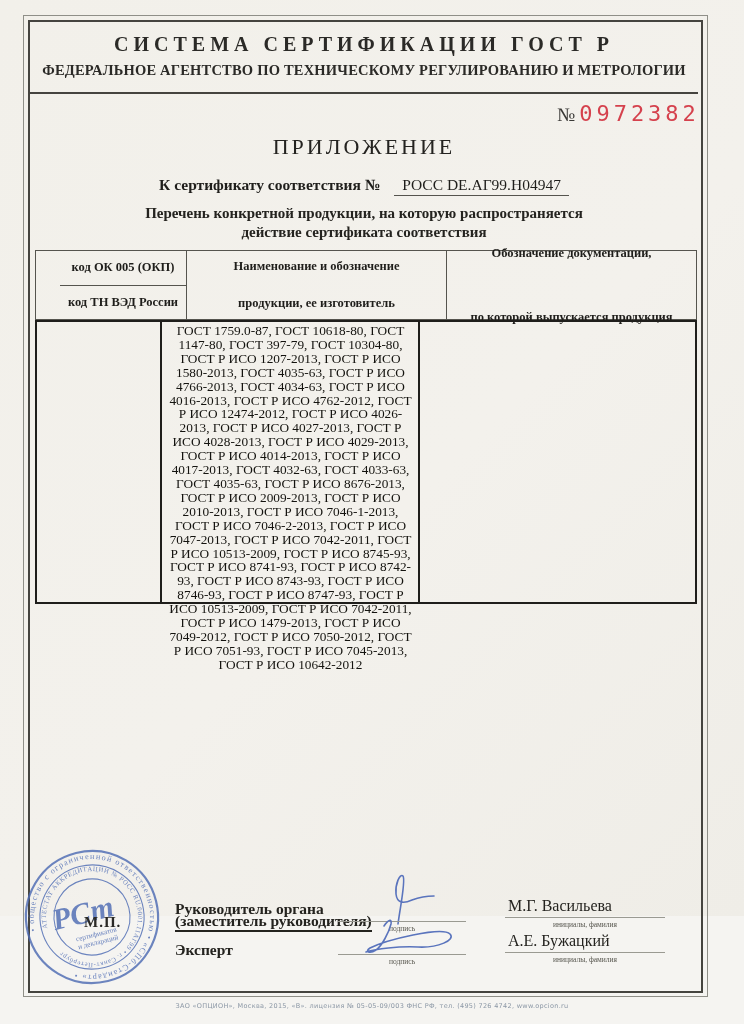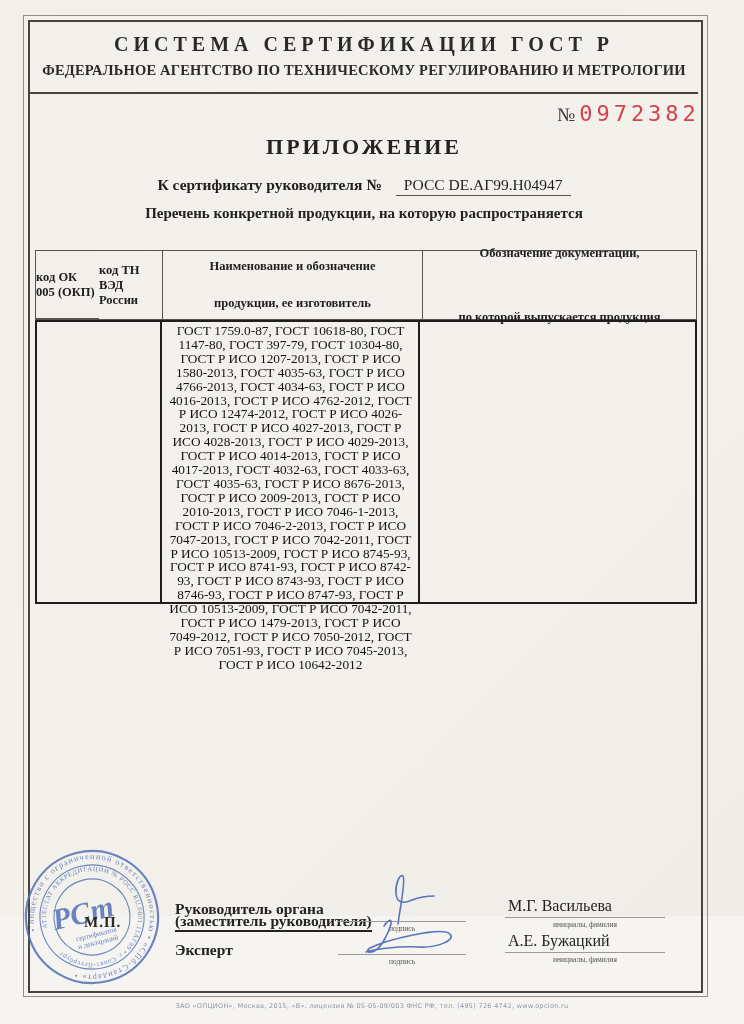--- a/index.html
+++ b/index.html
@@ -40,42 +40,42 @@
     position:absolute;left:557px;top:101px;width:170px;
     white-space:nowrap;
   }
   .doc-number .no-sign{font-size:19px;color:#3a3936;}
   .doc-number .digits{
     font-family:"DejaVu Sans Mono", monospace;
     font-size:22px;letter-spacing:4px;color:#d5414d;font-weight:normal;
   }
   .doc-title{
     position:absolute;left:30px;top:134px;width:668px;text-align:center;
-    font-size:22px;font-weight:bold;letter-spacing:3px;color:#242320;
+    font-size:22px;font-weight:normal;letter-spacing:3px;color:#242320;
   }
   .cert-line{
     position:absolute;left:30px;top:176px;width:668px;text-align:center;
     font-size:15.5px;
   }
   .cert-line .lbl{font-weight:bold;}
   .cert-line .num{
     display:inline-block;margin-left:10px;padding:0 8px 1px 8px;
     border-bottom:1px solid #55544e;font-size:15.5px;
   }
   .subtitle{
     position:absolute;left:30px;top:204px;width:668px;text-align:center;
     font-size:15px;font-weight:bold;line-height:19px;color:#24231f;
   }
   
   .tbl-header{
     position:absolute;left:35px;top:250px;width:662px;height:70px;
     border:1px solid #55544e;
     display:flex;box-sizing:border-box;
   }
-  .th-col1{width:127px;border-right:1px solid #55544e;display:flex;flex-direction:row;box-sizing:border-box;}
+  .th-col1{width:127px;border-right:1px solid #55544e;display:flex;flex-direction:column;box-sizing:border-box;margin-left:24px;}
   .th-col1 .half{flex:1;display:flex;align-items:center;justify-content:center;
     font-size:12.5px;font-weight:bold;}
   .th-col1 .half.top{border-bottom:1px solid #55544e;}
   .th-col2{width:260px;border-right:1px solid #55544e;display:flex;flex-direction:column;
     align-items:center;justify-content:center;box-sizing:border-box;
     font-size:12.5px;font-weight:bold;line-height:17px;text-align:center;gap:20px;}
   .th-col3{flex:1;display:flex;flex-direction:column;align-items:center;justify-content:center;
     font-size:12.5px;font-weight:bold;line-height:17px;text-align:center;gap:47px;}
   .tbl-body{
     position:absolute;left:35px;top:320px;width:662px;height:284px;
@@ -129,26 +129,27 @@
   </div>
 
   <div class="doc-number">
     <span class="no-sign">№</span>
     <span class="digits">0972382</span>
   </div>
 
   <div class="doc-title">ПРИЛОЖЕНИЕ</div>
 
   <div class="cert-line">
-    <span class="lbl">К сертификату руководителя №</span>
+    <span class="lbl">К сертификату соответствия №</span>
     <span class="num">РОСС DE.АГ99.Н04947</span>
   </div>
 
   <div class="subtitle">
     <div>Перечень конкретной продукции,  на которую распространяется</div>
+    <div>действие сертификата соответствия</div>
   </div>
 
   <div class="tbl-header">
     <div class="th-col1">
       <div class="half top">код ОК 005 (ОКП)</div>
       <div class="half">код ТН ВЭД России</div>
     </div>
     <div class="th-col2">
       <div>Наименование и обозначение</div>
       <div>продукции, ее изготовитель</div>

